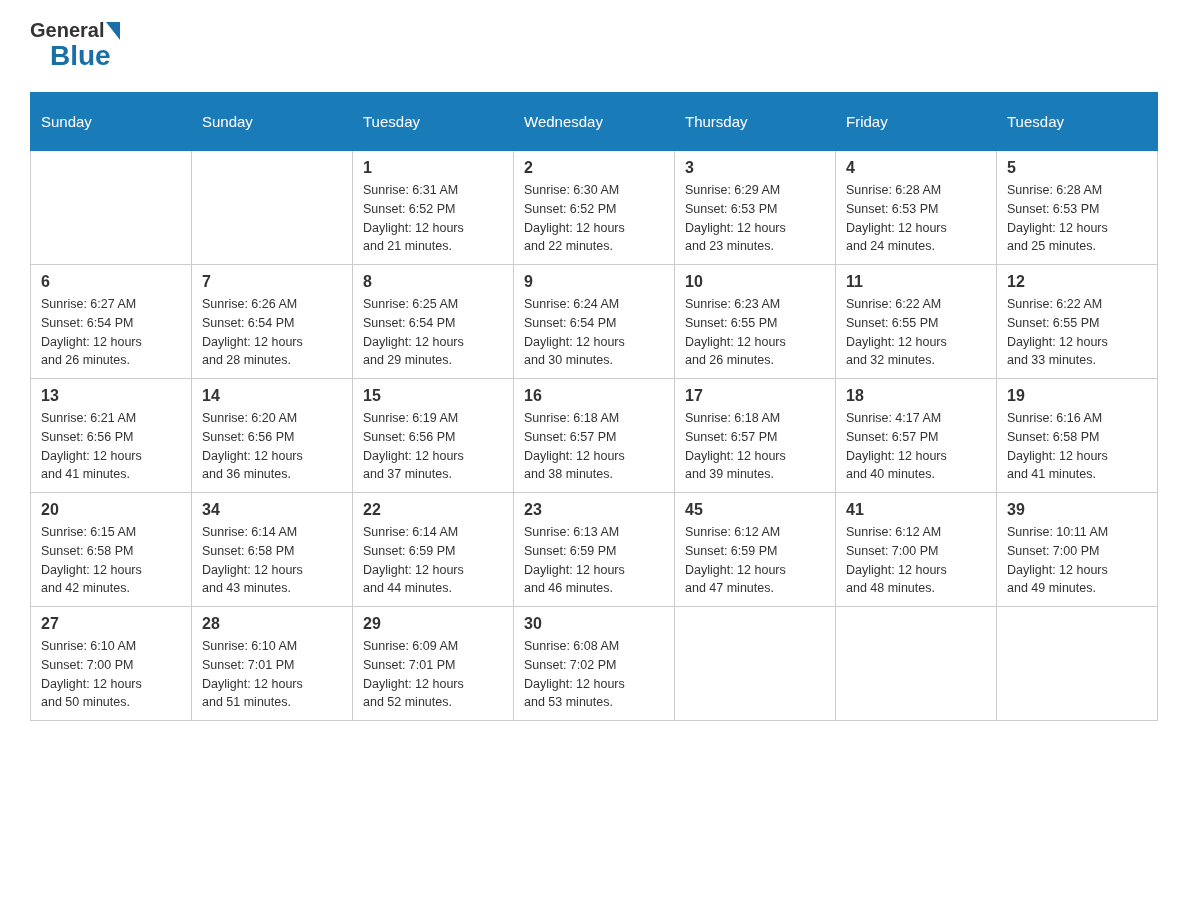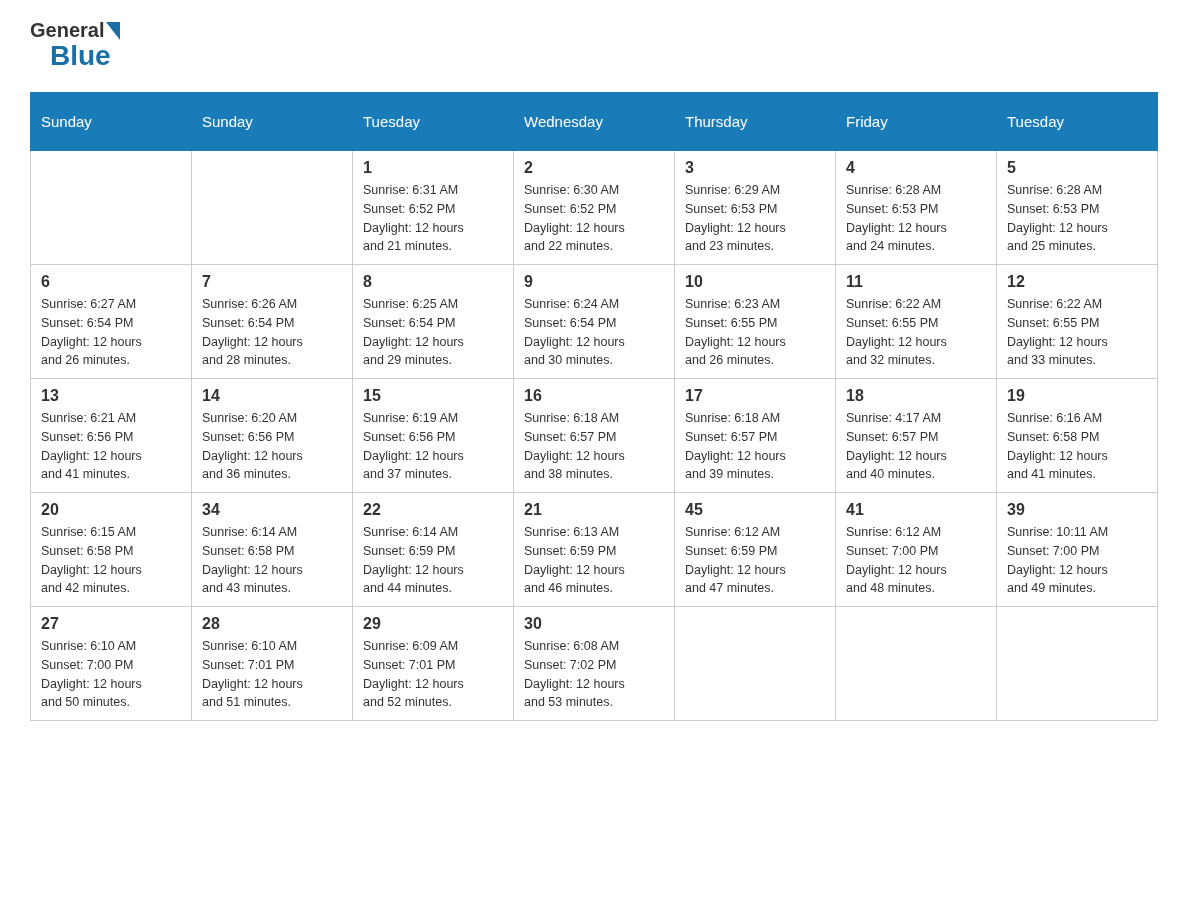--- a/index.html
+++ b/index.html
@@ -290,21 +290,21 @@
           <div class="day-info">and 43 minutes.</div>
         </td>
         <td>
           <span class="day-number">22</span>
           <div class="day-info">Sunrise: 6:14 AM</div>
           <div class="day-info">Sunset: 6:59 PM</div>
           <div class="day-info">Daylight: 12 hours</div>
           <div class="day-info">and 44 minutes.</div>
         </td>
         <td>
-          <span class="day-number">21</span>
+          <span class="day-number">23</span>
           <div class="day-info">Sunrise: 6:13 AM</div>
           <div class="day-info">Sunset: 6:59 PM</div>
           <div class="day-info">Daylight: 12 hours</div>
           <div class="day-info">and 46 minutes.</div>
         </td>
         <td>
           <span class="day-number">45</span>
           <div class="day-info">Sunrise: 6:12 AM</div>
           <div class="day-info">Sunset: 6:59 PM</div>
           <div class="day-info">Daylight: 12 hours</div>

